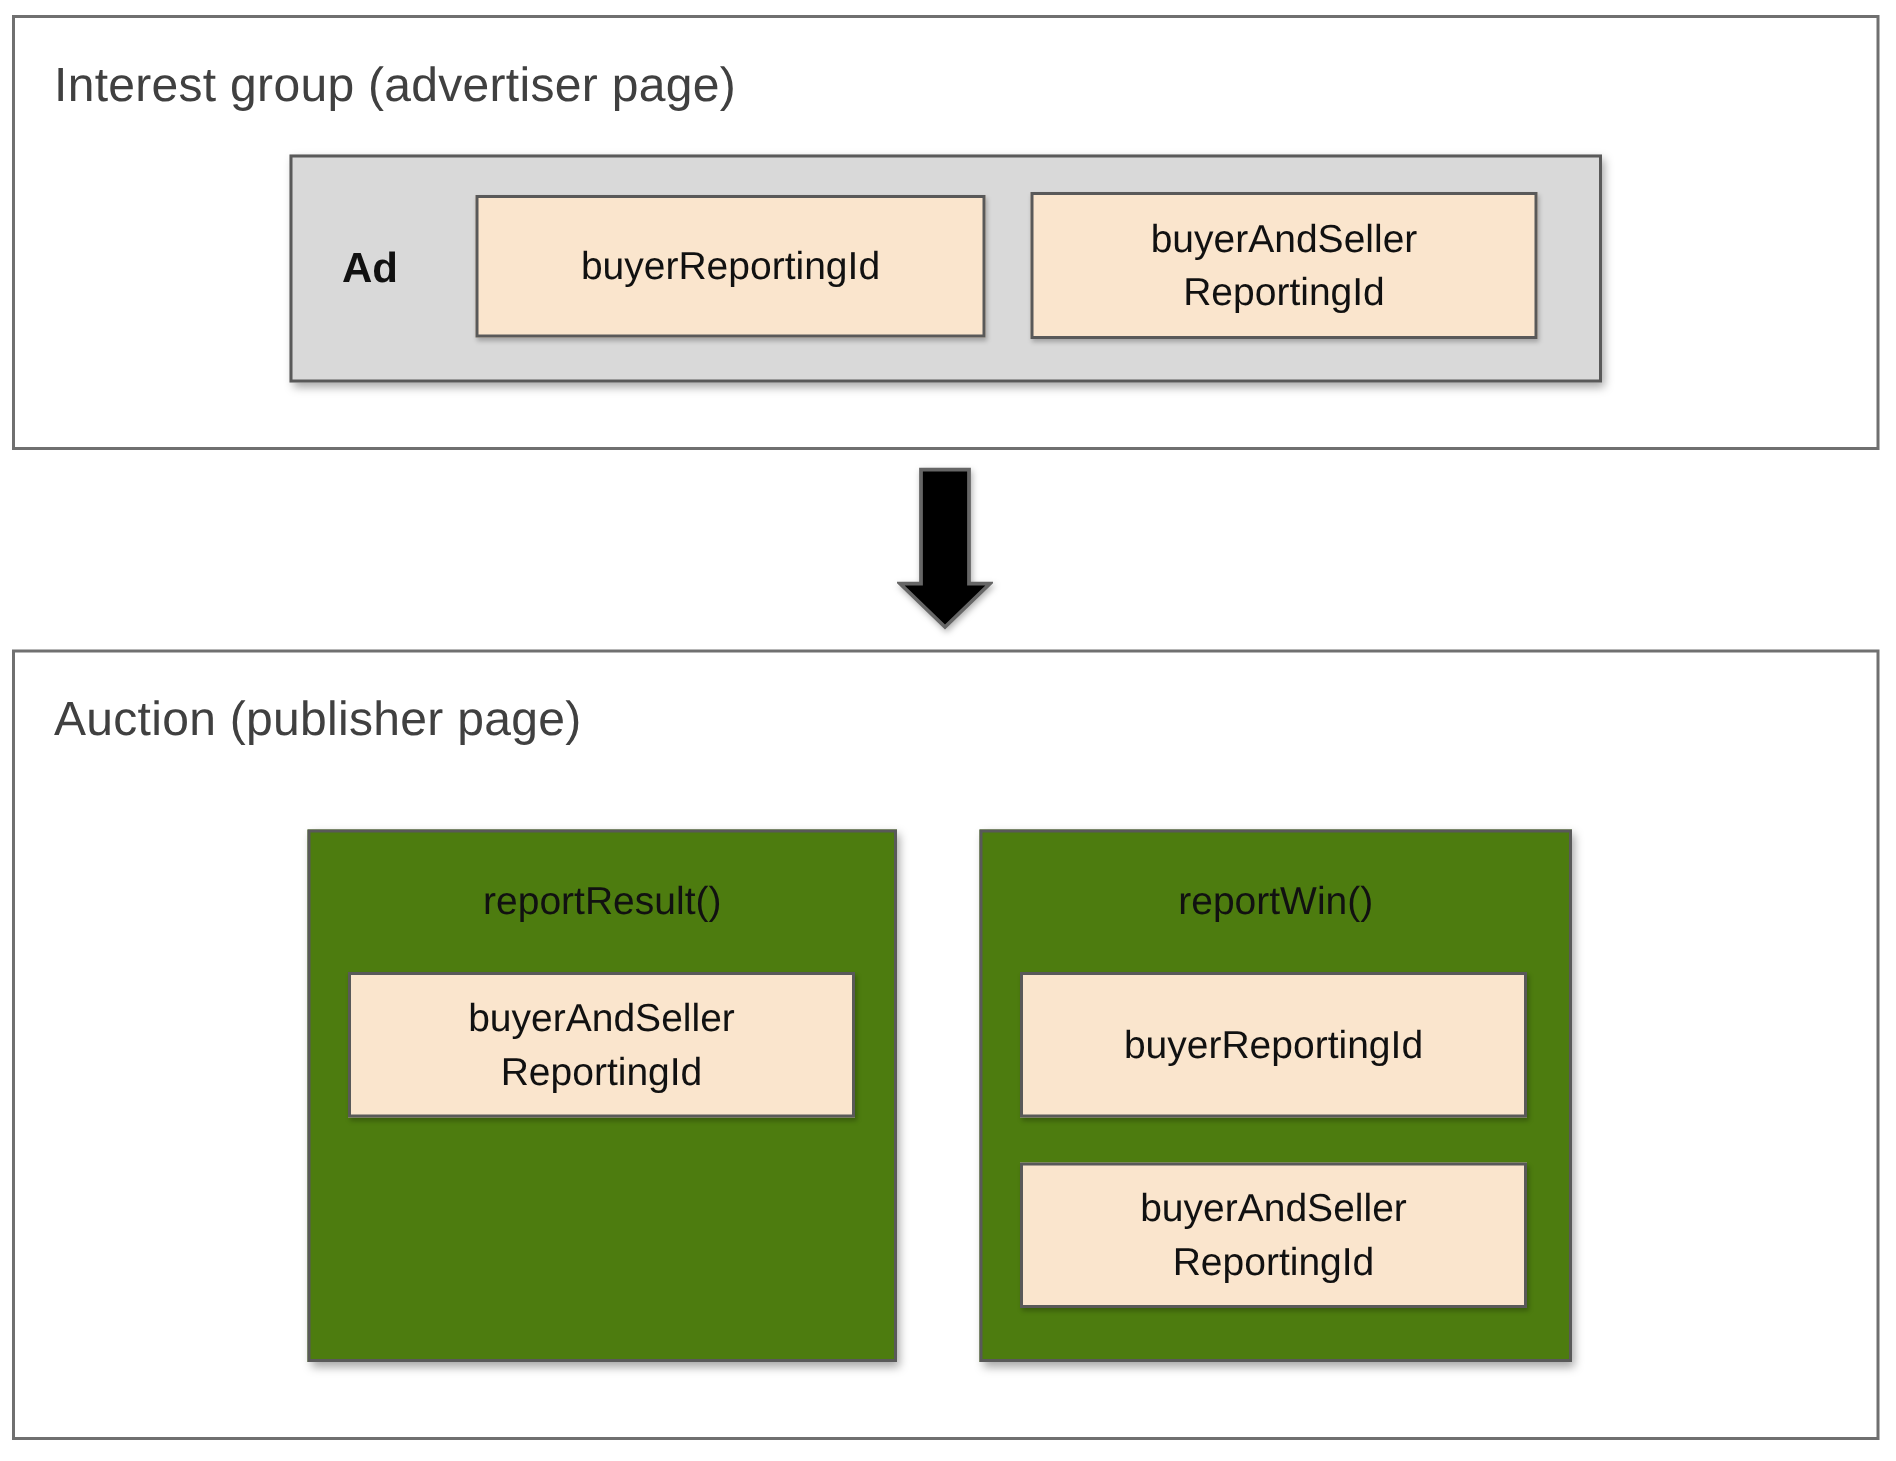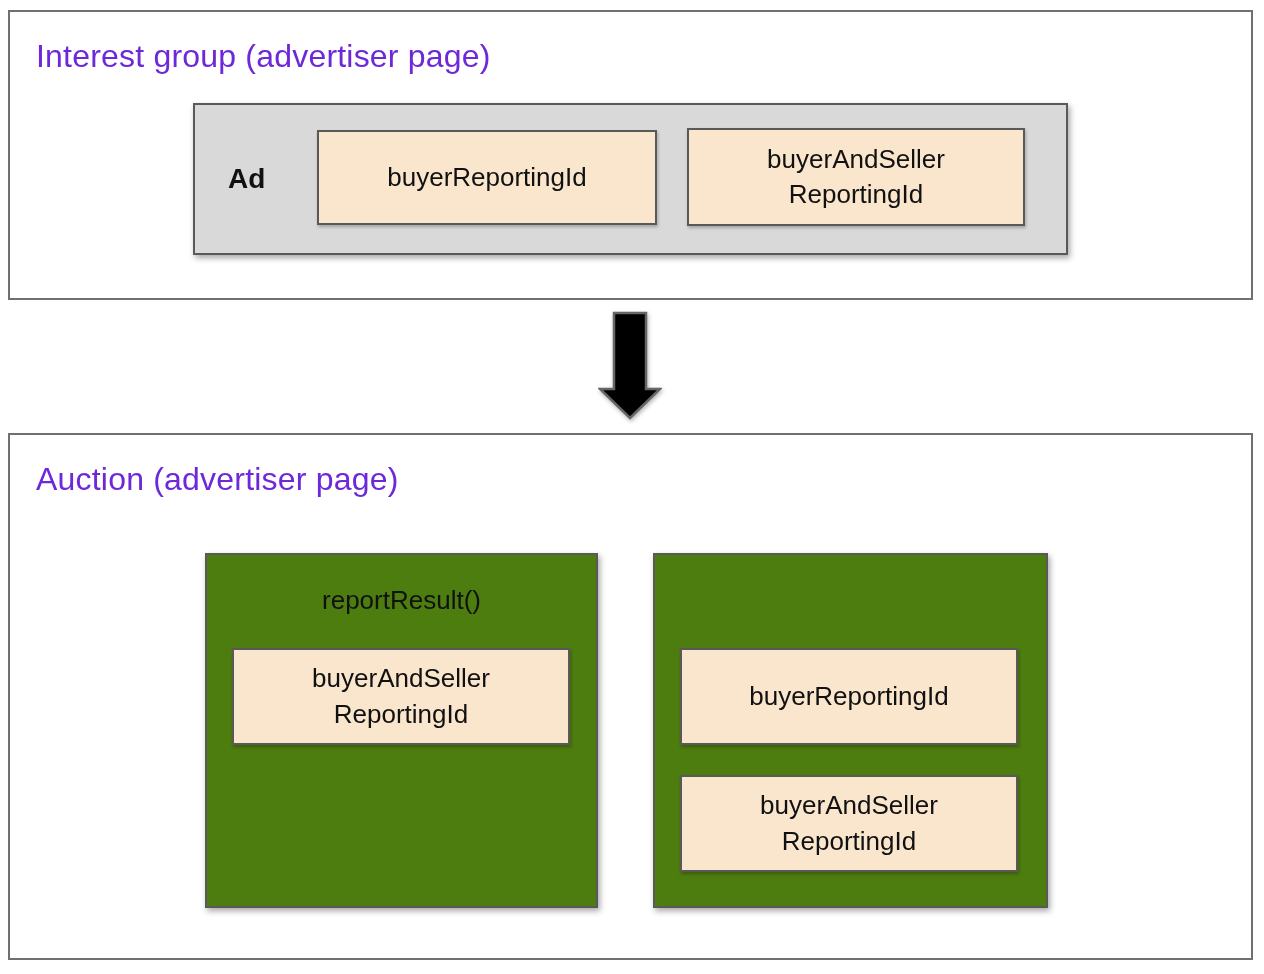--- a/index.html
+++ b/index.html
@@ -22,21 +22,21 @@
     border: 2px solid #707070;
   }
   .section--interest-group { left: 8px; top: 10px; width: 1245px; height: 290px; }
   .section--auction        { left: 8px; top: 433px; width: 1245px; height: 527px; }
   .section-title {
     position: absolute;
     left: 26px;
     top: 26px;
     font-size: 32px;
     letter-spacing: 0.2px;
-    color: #6d28d9;
+    color: #404040;
     white-space: nowrap;
   }
   .ad-box {
     position: absolute;
     left: 183px;
     top: 91px;
     width: 875px;
     height: 152px;
     box-sizing: border-box;
     background: #d9d9d9;
@@ -113,26 +113,27 @@
   </div>
 </div>
 
 <div class="arrow-wrap">
   <svg viewBox="0 0 64 110" width="64" height="110" aria-hidden="true">
     <polygon points="16,2 48,2 48,78 62,78 32,107 2,78 16,78" fill="#000000" stroke="#666666" stroke-width="2.5"></polygon>
   </svg>
 </div>
 
 <div class="section section--auction">
-  <div class="section-title">Auction (advertiser page)</div>
+  <div class="section-title">Auction (publisher page)</div>
 
   <div class="fn-box fn-box--result">
     <div class="fn-name">reportResult()</div>
     <div class="field field--slot-a">buyerAndSeller
 ReportingId</div>
   </div>
 
   <div class="fn-box fn-box--win">
+    <div class="fn-name">reportWin()</div>
     <div class="field field--slot-a">buyerReportingId</div>
     <div class="field field--slot-b">buyerAndSeller
 ReportingId</div>
   </div>
 </div>
 
 </body></html>

